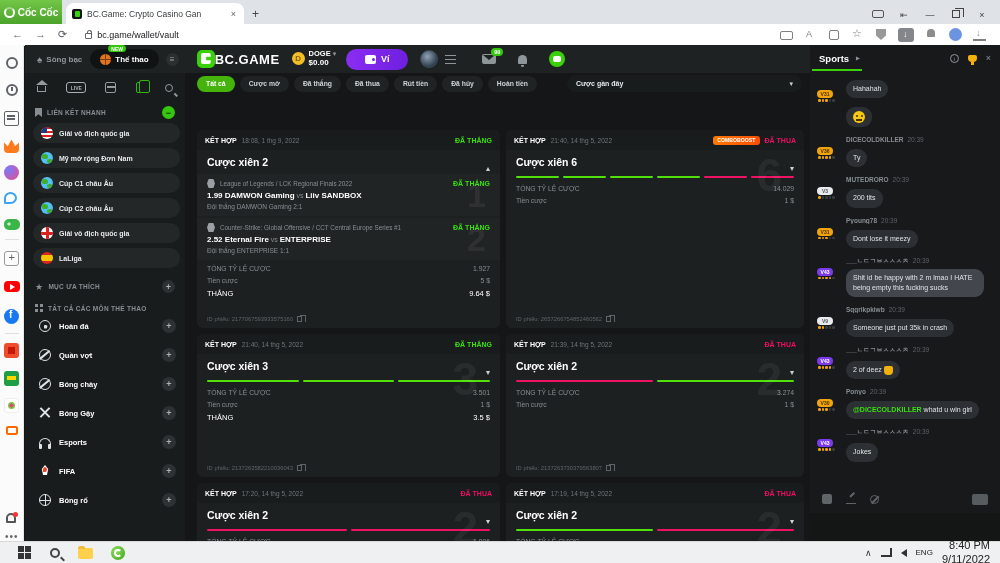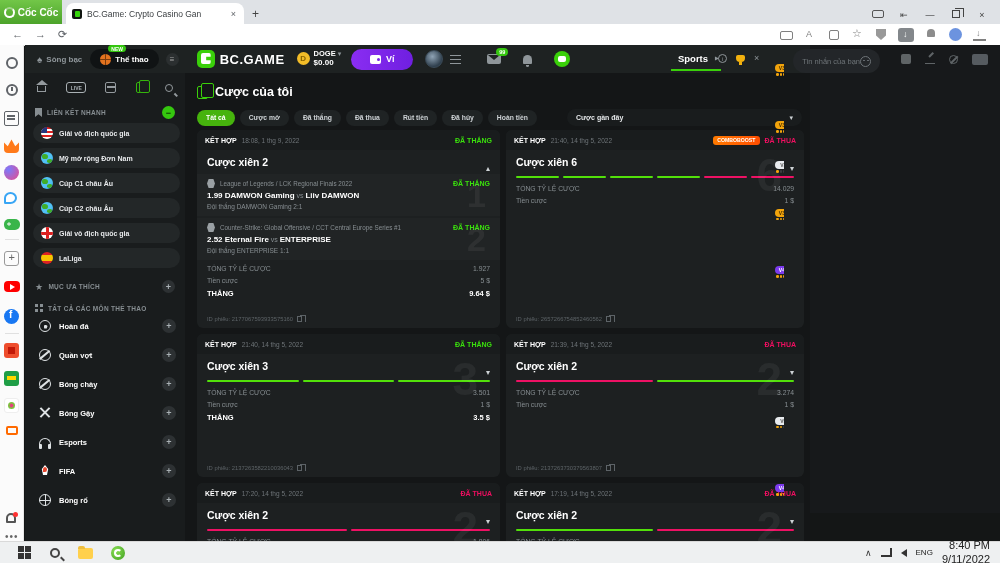--- a/index.html
+++ b/index.html
@@ -95,21 +95,21 @@
   #site { position:absolute; left:25px; top:45px; width:975px; height:496px; background:#141616; overflow:hidden;}
   #site-header{ position:absolute; left:0; top:0; width:785px; height:28px; background:#1e2222; display:flex; align-items:center; }
   .hdr-casino{ display:flex; align-items:center; gap:4px; color:#8f969a; font-size:8px; font-weight:bold; margin-left:12px;}
   .spade{ color:#8f969a; font-size:10px;}
   .hdr-sport-pill{ margin-left:8px; background:#101314; border-radius:11px; height:20px; display:flex; align-items:center; gap:4px; padding:0 10px; color:#fff; font-size:8px; font-weight:bold; position:relative;}
   .bball{ width:11px; height:11px; border-radius:50%; background:#e2731f; position:relative; overflow:hidden;}
   .bball::before{ content:""; position:absolute; left:5px; top:-2px; width:1px; height:15px; background:#7a3c0d;}
   .bball::after{ content:""; position:absolute; left:-2px; top:5px; width:15px; height:1px; background:#7a3c0d;}
   .new-badge{ position:absolute; top:-4px; left:18px; background:#35c70f; color:#fff; font-size:5px; font-weight:bold; border-radius:4px; padding:0.5px 3px;}
   .hdr-collapse{ width:13px; height:13px; border-radius:50%; background:#2b2f30; color:#aaa; font-size:8px; display:flex; align-items:center; justify-content:center; margin-left:7px;}
-  #logo{ display:flex; align-items:center; gap:5px; margin-left:18px;}
+  #logo{ display:flex; align-items:center; margin-left:18px;}
   .logo-mark{ width:18px; height:18px; background:#3ad00a; border-radius:5px; position:relative;}
   .logo-mark::before{ content:""; position:absolute; left:4px; top:3px; width:10px; height:11px; background:#fff; border-radius:2px; clip-path:polygon(0 0,100% 0,100% 35%,55% 35%,55% 65%,100% 65%,100% 100%,0 100%);}
   .logo-text{ color:#fff; font-weight:bold; font-size:13px; letter-spacing:.5px;}
   #search{ margin-left:14px; width:225px; height:18px; background:#121515; border:1px solid #2a2e2e; border-radius:10px; display:flex; align-items:center; gap:5px; padding:0 8px; color:#5b6164; font-size:7.5px;}
   .mag{ width:7px; height:7px; border:1.5px solid #5b6164; border-radius:50%; position:relative; flex:0 0 auto;}
   .mag::after{ content:""; position:absolute; left:6px; top:6px; width:4px; height:1.5px; background:#5b6164; transform:rotate(45deg);}
   #coin{ display:flex; align-items:center; gap:4px; margin-left:12px;}
   .doge{ width:13px; height:13px; border-radius:50%; background:#f3bd28; color:#8a6400; font-size:8px; font-weight:bold; text-align:center; line-height:13px;}
   .coin-lines{ line-height:1.1;}
   .coin-code{ color:#fff; font-size:7.5px; font-weight:bold;}
@@ -210,28 +210,28 @@
   .sel-match{ color:#fff; font-size:8px; font-weight:bold; margin-top:3px;}
   .sel-match .vs{ color:#878e92; font-weight:normal; font-size:7px;}
   .sel-res{ color:#878e92; font-size:6.5px; margin-top:3px;}
   .sel-num{ position:absolute; right:14px; top:4px; font-size:34px; font-weight:bold; color:rgba(255,255,255,.06); line-height:1;}
   .bars{ display:flex; gap:4px; padding:4px 10px 2px; flex:0 0 auto;}
   .bar{ height:2px; flex:1; border-radius:1px;}
   .bar-w{ background:#52e00a;}
   .bar-l{ background:#ee1164;}
   .tot-row{ display:flex; align-items:center; padding:2.5px 10px; font-size:6.8px; color:#878e92;}
   .tot-row .tval{ margin-left:auto;}
-  .tot-row.bold{ color:#fff; font-weight:bold; font-size:7.5px;gap:24px;}
+  .tot-row.bold{ color:#fff; font-weight:normal; font-size:7.5px;gap:24px;}
   .card .totals{ margin-top:2px;}
   .ticket{ margin-top:auto; display:flex; align-items:center; gap:4px; padding:4px 10px 6px; color:#5d6367; font-size:5.8px;}
   .copy-ic{ width:5px; height:6px; border:1px solid #5d6367; position:relative;}
   .copy-ic::before{ content:""; position:absolute; left:1.5px; top:-2.5px; width:5px; height:6px; border:1px solid #5d6367; border-left:none; border-bottom:none;}
 
   
-  #chat{ position:absolute; left:785px; top:0; width:190px; height:468px; background:#17191b; display:flex; flex-direction:row;justify-content:flex-end;}
+  #chat{ position:absolute; left:785px; top:0; width:190px; height:468px; background:#17191b; display:flex; flex-direction:column;}
   #chat-hd{ height:26px; display:flex; align-items:center; padding:0 9px; flex:0 0 auto; position:relative;}
   #chat-room{ color:#fff; font-size:9.5px; font-weight:bold;}
   #chat-hd .chev{ margin-left:6px; transform:rotate(-90deg); font-size:8px;}
   #chat-hd .hd-icons{ margin-left:auto; display:flex; align-items:center; gap:9px;}
   .info-ic{ width:9px; height:9px; border:1px solid #8f969a; border-radius:50%; color:#8f969a; font-size:6px; text-align:center; line-height:8px;}
   .trophy-ic{ width:9px; height:7px; background:#f2b10e; border-radius:2px 2px 4px 4px; position:relative;}
   .trophy-ic::after{ content:""; position:absolute; left:3px; bottom:-3px; width:3px; height:3px; background:#f2b10e;}
   .close-x{ color:#8f969a; font-size:9px;}
   #chat-underline{ position:absolute; left:2px; bottom:0; width:50px; height:2px; background:#3ad00a;}
   #chat-msgs{ flex:1; overflow:hidden; padding:6px 8px 0;}
@@ -291,20 +291,24 @@
       <span class="wc">×</span>
     </div>
   </div>
 
   <div id="addrbar">
     <div class="nav-arrows">
       <span>←</span>
       <span>→</span>
       <span>⟳</span>
     </div>
+    <div id="urlbox">
+      <span class="ic-lock"></span>
+      <span>bc.game/wallet/vault</span>
+    </div>
     <div id="addr-icons">
       <span class="ai ai-install"></span>
       <span class="ai ai-translate"></span>
       <span class="ai ai-share"></span>
       <span class="ai ai-star"></span>
       <span class="ai ai-shield"></span>
       <span class="ai ai-download-active"></span>
       <span class="ai ai-bell"></span>
       <span class="ai ai-profile"></span>
       <span class="ai ai-tray"></span>
@@ -455,24 +459,20 @@
           </div>
           <div class="sport-item">
             <span class="sport-ic basketball"></span>
             <span>Bóng rổ</span>
             <span class="sport-add">+</span>
           </div>
         </div>
     </div>
 
     <div id="main">
-      <div id="main-title">
-        <span class="title-ic"></span>
-        <span>Cược của tôi</span>
-      </div>
       <div id="filters">
         <span id="filters-holder" style="display:flex;gap:5px;">
             <span class="fpill active">Tất cả</span>
             <span class="fpill">Cược mở</span>
             <span class="fpill">Đã thắng</span>
             <span class="fpill">Đã thua</span>
             <span class="fpill">Rút tiền</span>
             <span class="fpill">Đã hủy</span>
             <span class="fpill">Hoàn tiền</span>
           </span>
@@ -491,21 +491,21 @@
             <div class="card-title">
               <span>Cược xiên 2</span>
               <span class="chev">▴</span>
             </div>
             <div class="sel">
               <div class="sel-league">
                 <span class="esport-ic"></span>
                 <span>League of Legends / LCK Regional Finals 2022</span>
                 <span class="status win">ĐÃ THẮNG</span>
               </div>
-              <div class="sel-match"><b>1.99</b>  <b>DAMWON Gaming</b><span class="vs"> vs </span><b>Liiv DAMWON</b></div>
+              <div class="sel-match"><b>1.99</b>  <b>DAMWON Gaming</b><span class="vs"> vs </span><b>Liiv SANDBOX</b></div>
               <div class="sel-res">Đội thắng DAMWON Gaming  2:1</div>
               <span class="sel-num">1</span>
             </div>
             <div class="sel">
               <div class="sel-league">
                 <span class="esport-ic"></span>
                 <span>Counter-Strike: Global Offensive / CCT Central Europe Series #1</span>
                 <span class="status win">ĐÃ THẮNG</span>
               </div>
               <div class="sel-match"><b>2.52</b>  <b>Eternal Fire</b><span class="vs"> vs </span><b>ENTERPRISE</b></div>
@@ -779,24 +779,20 @@
             <div class="msg-left"><span class="msg-av" style="background: radial-gradient(circle at 35% 30%, rgb(138, 143, 148), rgb(28, 30, 32));"></span><span class="msg-badge badge-purple">V43</span><span class="msg-stars">
                 <i class="on"></i>
                 <i class="on"></i>
                 <i class="on"></i>
                 <i class="on"></i>
                 <i></i>
               </span></div>
             <div class="msg-body"><div class="msg-user">___ㄴㄷㄱㅂㅅㅅㅅㅊ<span class="t">20:39</span></div><span class="bubble">Jokes</span></div>
           </div>
         </div>
-      <div id="chat-input">
-        <span>Tin nhắn của bạn</span>
-        <span class="emoji-btn"></span>
-      </div>
       <div id="chat-foot">
         <span class="cf-ic cf-dice"></span>
         <span class="cf-ic cf-pen"></span>
         <span class="cf-ic cf-rules"></span>
         <span class="cf-kbd"></span>
       </div>
     </div>
   </div>
 
   <div id="taskbar">

